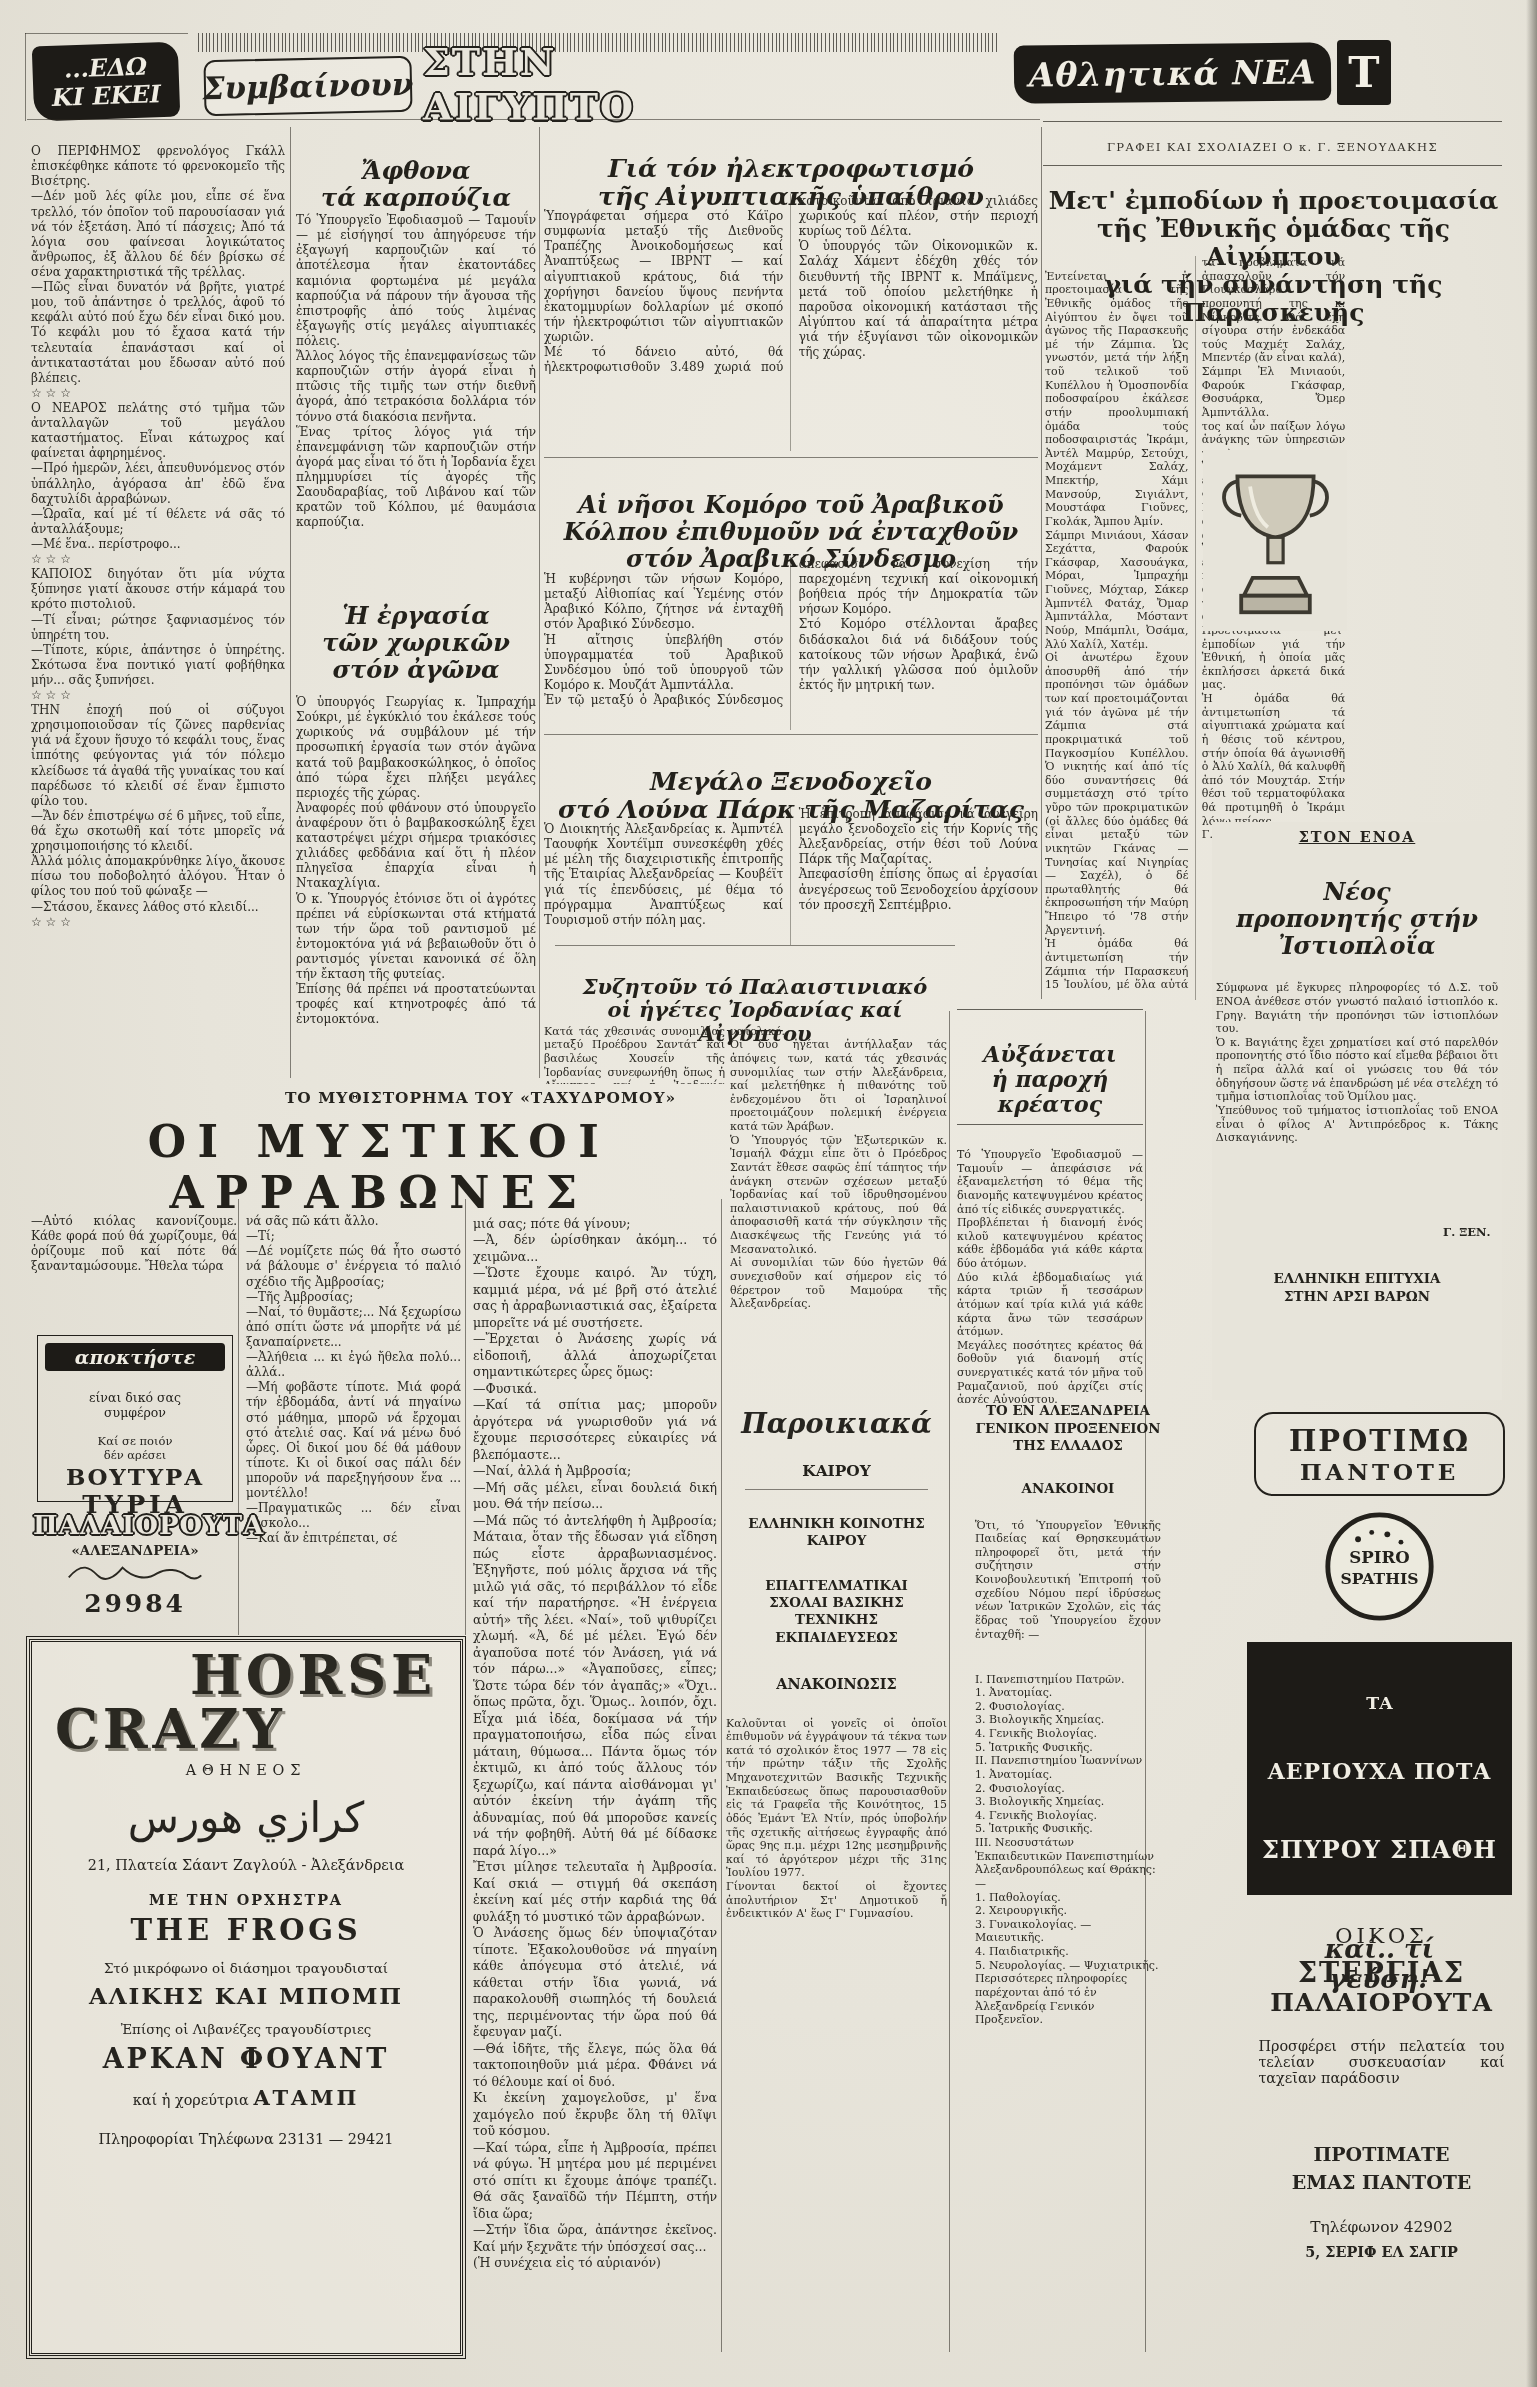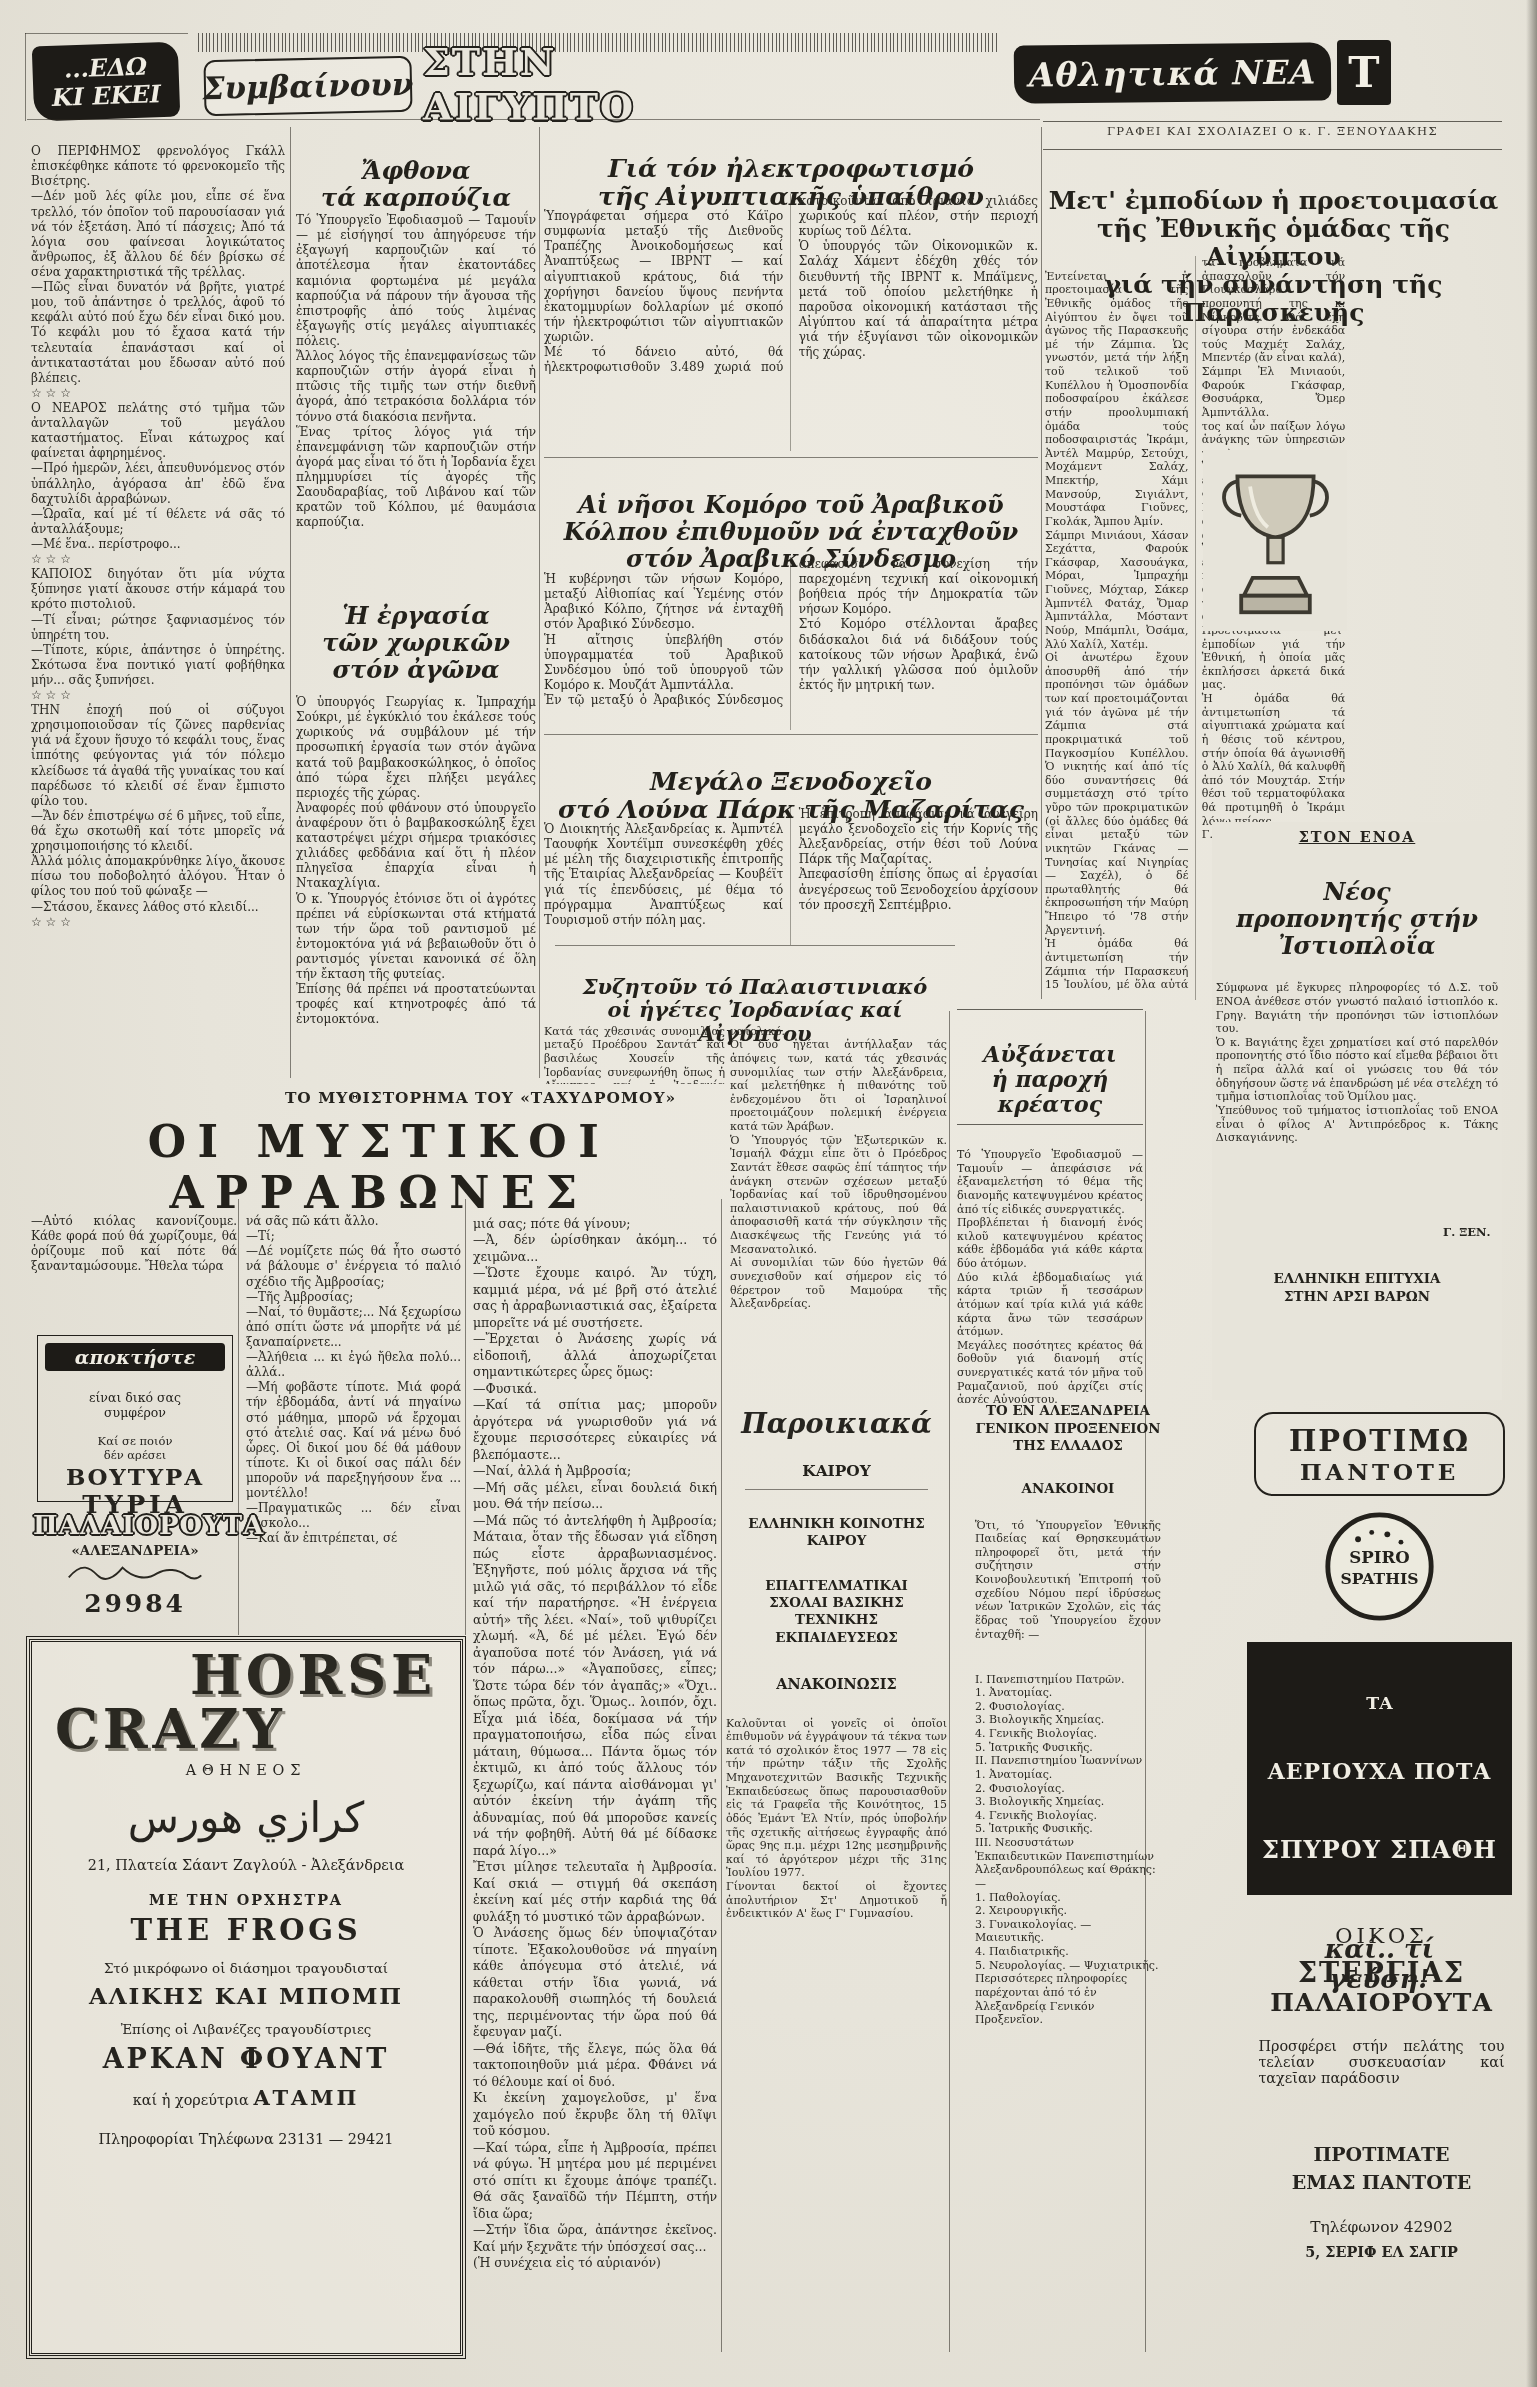--- a/index.html
+++ b/index.html
@@ -19,21 +19,21 @@
   .corner{background:#1d1b17;color:#efece2;font-style:italic;font-weight:700;
     border-radius:7.7px 19px 9.6px 23px;transform:rotate(-2deg);font-size:24px;line-height:1.15;
     display:flex;flex-direction:column;align-items:center;justify-content:center;}
   .hatch{background:repeating-linear-gradient(90deg,rgba(35,33,28,.7) 0 1px,transparent 1px 3.8px);}
   .symbox{border:2.9px solid #23211c;border-radius:11.5px;transform:rotate(-1.2deg);
     font-style:italic;font-weight:700;font-size:31px;display:flex;align-items:center;justify-content:center;background:rgba(238,235,226,.6);}
   .sportsbanner{background:#1d1b17;color:#f0ede3;font-weight:700;font-style:italic;font-size:33px;letter-spacing:1px;
     display:flex;align-items:center;justify-content:center;border-radius:9.6px 21px 9.6px 21px;transform:rotate(-.6deg);}
   .tbox{background:#1d1b17;color:#f3f0e6;display:flex;align-items:center;justify-content:center;font-size:42px;font-weight:700;border-radius:3.8px;}
   .byline{border-top:1px solid rgba(42,39,31,.7);border-bottom:1px solid rgba(42,39,31,.7);
-    font-size:11.5px;letter-spacing:1.4px;text-align:center;padding-top:2px;color:#34312a;}
+    font-size:11.5px;letter-spacing:1.4px;text-align:center;padding-top:18px;color:#34312a;}
   .cols2{column-count:2;column-gap:15.4px;column-rule:1px solid rgba(42,39,31,.4);}
   .cols3{column-count:3;column-gap:13.4px;column-rule:1px solid rgba(42,39,31,.4);column-fill:auto;}
   .sig{text-align:right;font-weight:700;}
   .paperbg{background:#e7e4da;}
   .meat-title{border-top:1px solid rgba(42,39,31,.7);border-bottom:1px solid rgba(42,39,31,.7);padding:7.7px 0;}
   .adborder{border:1.9px solid #23211c;}
   .dblborder{border:3.8px double #23211c;outline:1.9px solid #23211c;outline-offset:2.9px;background:rgba(238,235,226,.55);}
   .adheader{background:#1d1b17;color:#efece2;font-style:italic;font-weight:700;font-size:19px;text-align:center;padding:2.9px 0;border-radius:3.8px;}
   .chtitle{font-weight:700;letter-spacing:4.8px;font-size:54px;line-height:1.0;color:#2a2821;
     text-shadow:2.9px 2.9px 0 rgba(110,105,93,.75);}
@@ -460,21 +460,21 @@
     <div style="font-size:21px;letter-spacing:3.8px;margin-top:9.6px;">
       <span>ΟΙΚΟΣ</span>
     </div>
     <div style="font-size:27px;font-weight:700;letter-spacing:1.9px;margin-top:9.6px;">
       <span>ΣΤΕΡΓΙΑΣ</span>
     </div>
     <div style="font-size:25px;font-weight:700;letter-spacing:1px;">
       <span>ΠΑΛΑΙΟΡΟΥΤΑ</span>
     </div>
     <div style="font-size:14.4px;margin:21px 13.4px 0 13.4px;text-align:justify;">
-      <span>Προσφέρει στήν πελάτης του τελείαν συσκευασίαν καί ταχεῖαν παράδοσιν</span>
+      <span>Προσφέρει στήν πελατεία του τελείαν συσκευασίαν καί ταχεῖαν παράδοσιν</span>
     </div>
     <div style="font-size:19px;font-weight:700;white-space:pre-line;margin-top:25px;line-height:1.5;">
       <span>ΠΡΟΤΙΜΑΤΕ
 ΕΜΑΣ ΠΑΝΤΟΤΕ</span>
     </div>
     <div style="font-size:15.4px;margin-top:21px;">
       <span>Τηλέφωνον 42902</span>
     </div>
     <div style="font-size:14.4px;font-weight:700;margin-top:7.7px;">
       <span>5, ΣΕΡΙΦ ΕΛ ΣΑΓΙΡ</span>

